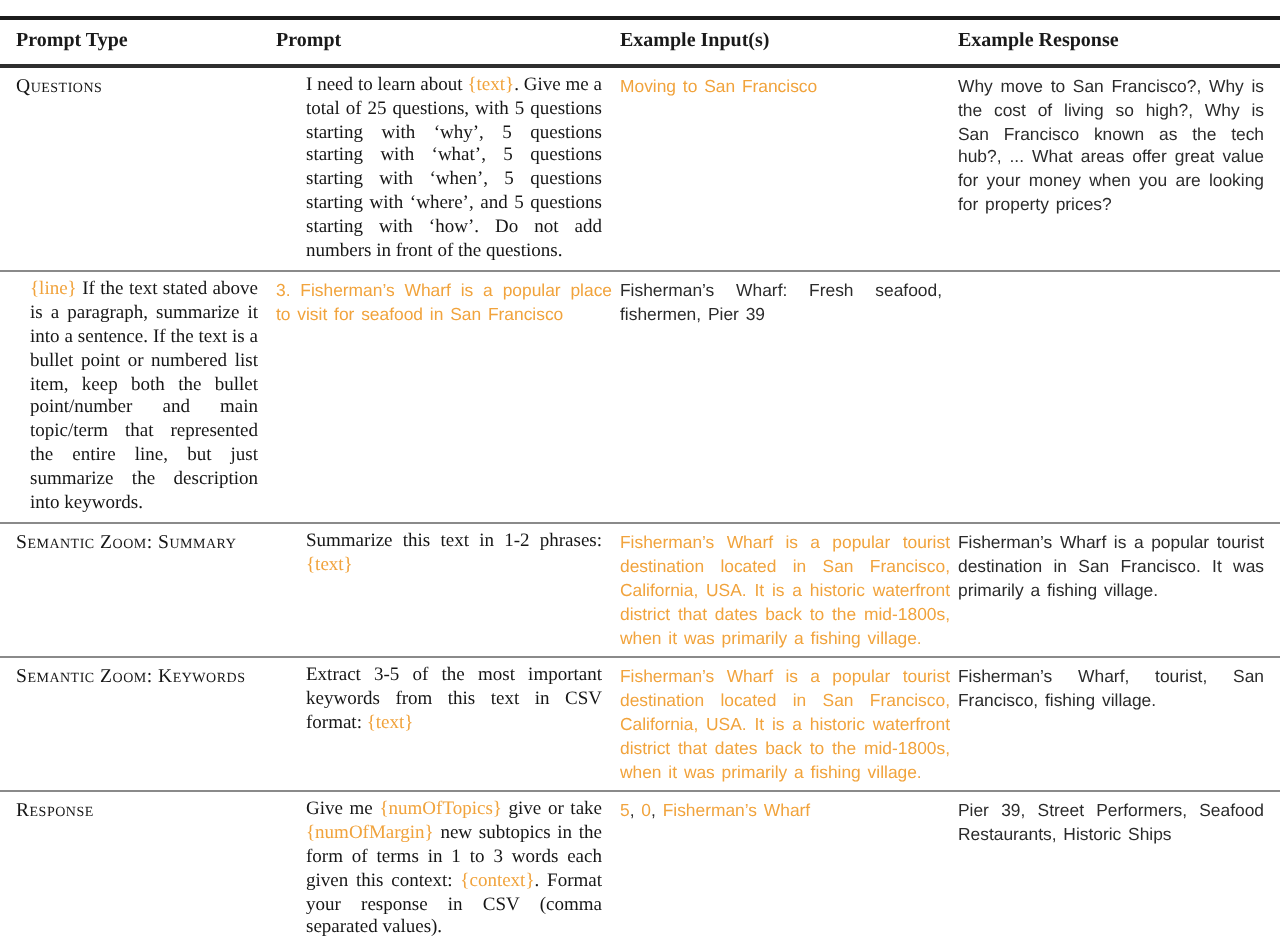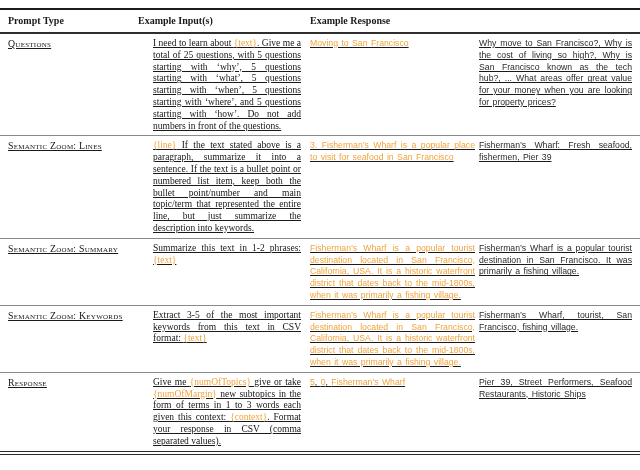--- a/index.html
+++ b/index.html
@@ -30,21 +30,20 @@
     padding: 5px 0 5px 0;
     border-bottom: 2px solid #2e2e2e;
   }
   .thead .cell {
     font-weight: bold;
     font-size: 10px;
     line-height: 12px;
   }
   .trow {
     padding: 4px 0 3px 0;
-    text-decoration: underline;
   }
   .trow + .trow {
     border-top: 1px solid #8a8a8a;
   }
   .cell {
     box-sizing: border-box;
   }
   .c1 { padding-left: 8px; padding-right: 6px; }
   .c2 { padding-right: 9px; }
   .c3 { padding-right: 4px; }
@@ -75,33 +74,33 @@
   }
   .hl { color: var(--accent, #F1A33C); }
 </style>
 </head>
 <body>
 
 <div class="paper">
   <div class="ptable">
     <div class="thead">
       <div class="cell c1">Prompt Type</div>
+      <div class="cell c2">Prompt</div>
       <div class="cell c3">Example Input(s)</div>
       <div class="cell c4">Example Response</div>
     </div>
     <div id="tbody">
   <div class="trow">
     <div class="cell c1 type-cell"><span>Questions</span></div>
     <div class="cell c2 prompt-cell"><span>I need to learn about </span><span class="hl">{text}</span><span>. Give me a total of 25 questions, with 5 questions starting with ‘why’, 5 questions starting with ‘what’, 5 questions starting with ‘when’, 5 questions starting with ‘where’, and 5 questions starting with ‘how’. Do not add numbers in front of the questions.</span></div>
     <div class="cell c3 sans-cell"><span class="hl">Moving to San Francisco</span></div>
     <div class="cell c4 sans-cell"><span>Why move to San Francisco?, Why is the cost of living so high?, Why is San Francisco known as the tech hub?, ... What areas offer great value for your money when you are looking for property prices?</span></div>
   </div>
 
   <div class="trow">
-    <div class="cell c1 type-cell"><span>Semantic Zoom: Lines</span></div>
     <div class="cell c2 prompt-cell"><span class="hl">{line}</span><span> If the text stated above is a paragraph, summarize it into a sentence. If the text is a bullet point or numbered list item, keep both the bullet point/number and main topic/term that represented the entire line, but just summarize the description into keywords.</span></div>
     <div class="cell c3 sans-cell"><span class="hl">3. Fisherman’s Wharf is a popular place to visit for seafood in San Francisco</span></div>
     <div class="cell c4 sans-cell"><span>Fisherman’s Wharf: Fresh seafood, fishermen, Pier 39</span></div>
   </div>
 
   <div class="trow">
     <div class="cell c1 type-cell"><span>Semantic Zoom: Summary</span></div>
     <div class="cell c2 prompt-cell"><span>Summarize this text in 1-2 phrases: </span><span class="hl">{text}</span></div>
     <div class="cell c3 sans-cell"><span class="hl">Fisherman’s Wharf is a popular tourist destination located in San Francisco, California, USA. It is a historic waterfront district that dates back to the mid-1800s, when it was primarily a fishing village.</span></div>
     <div class="cell c4 sans-cell"><span>Fisherman’s Wharf is a popular tourist destination in San Francisco. It was primarily a fishing village.</span></div>

